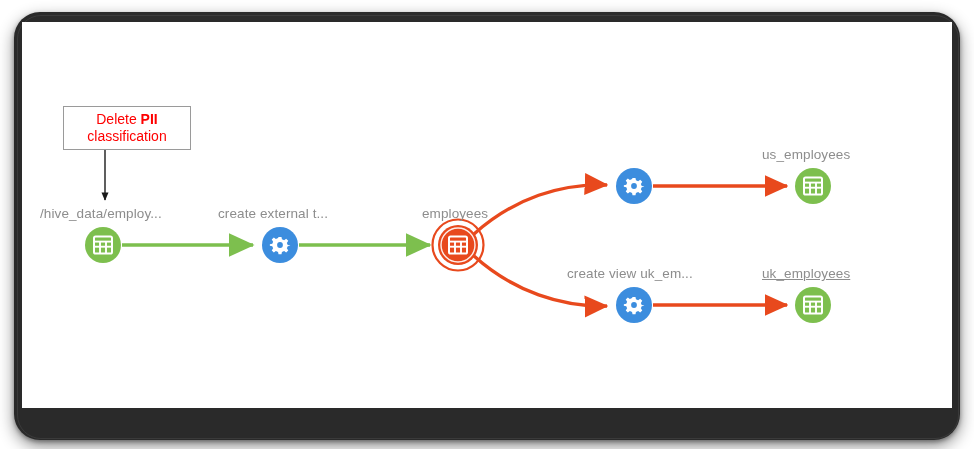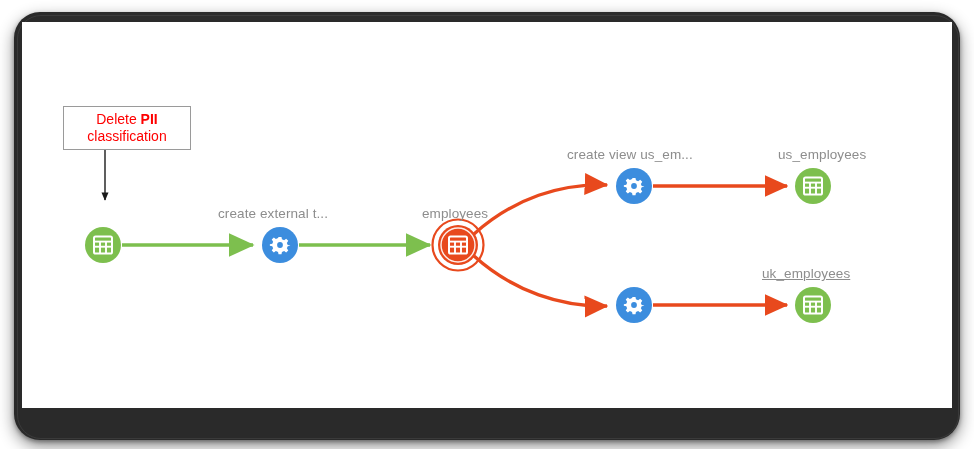--- a/index.html
+++ b/index.html
@@ -235,29 +235,30 @@
             <line x1="-9" y1="-3.4" x2="9" y2="-3.4" stroke="#ffffff" stroke-width="1.9"></line>
             <line x1="-9" y1="1.7" x2="9" y2="1.7" stroke="#ffffff" stroke-width="1.9"></line>
             <line x1="-3" y1="-3.4" x2="-3" y2="8.5" stroke="#ffffff" stroke-width="1.9"></line>
             <line x1="3" y1="-3.4" x2="3" y2="8.5" stroke="#ffffff" stroke-width="1.9"></line>
           </g>
         </g>
 
       </g>
     </svg>
 
+    <div class="node-label" style="left:18px; top:184px;">/hive_data/employ...</div>
 
     <div class="node-label" style="left:196px; top:184px;">create external t...</div>
 
     <div class="node-label" style="left:400px; top:184px;text-align:center;">employees</div>
 
-    <div class="node-label" style="left:545px; top:125px;">create view us_em...</div>
-
-    <div class="node-label" style="left:756px; top:125px;">us_employees</div>
-
+
+    <div class="node-label" style="left:740px; top:125px;">us_employees</div>
+
+    <div class="node-label" style="left:545px; top:244px;">create view uk_em...</div>
 
     <div class="node-label" style="left:740px; top:244px;text-decoration:underline;">uk_employees</div>
 
     <div class="callout">
       <div class="callout-line">
         <span>Delete </span><span class="bold">PII</span>
       </div>
       <div class="callout-line">classification</div>
     </div>
 

